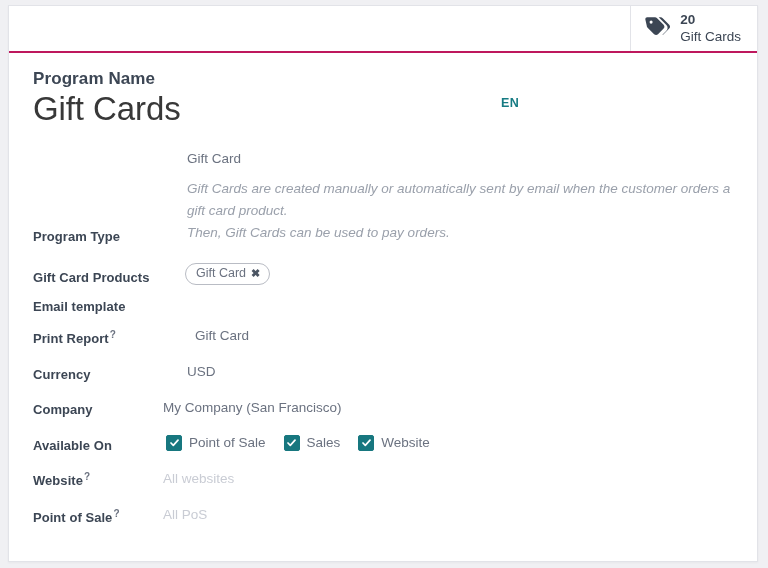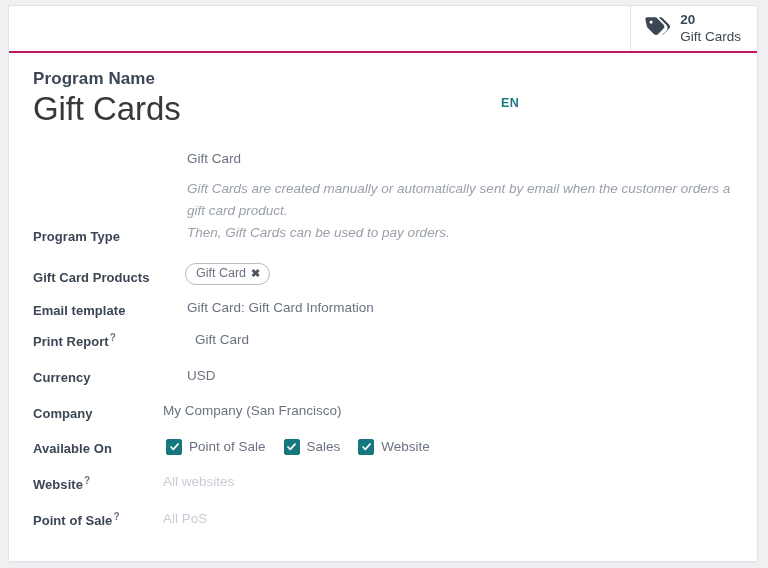--- a/index.html
+++ b/index.html
@@ -244,21 +244,20 @@
       <div class="field-value indent" style="padding-left:22px;">
         <span class="tag-pill">
           <span>Gift Card</span>
           <span class="tag-remove">✖</span>
         </span>
       </div>
     </div>
 
     <div class="field-row" style="margin-bottom:12px;">
       <div class="field-label">Email template</div>
-      <div class="field-value indent">Gift Card: Gift Card Information</div>
     </div>
 
     <div class="field-row" style="margin-bottom:16px;gap:8px;">
       <div class="field-label">
         <span>Print Report</span><span class="help-mark">?</span>
       </div>
       <div class="field-value indent">Gift Card</div>
     </div>
 
     <div class="field-row" style="margin-bottom:16px;">

